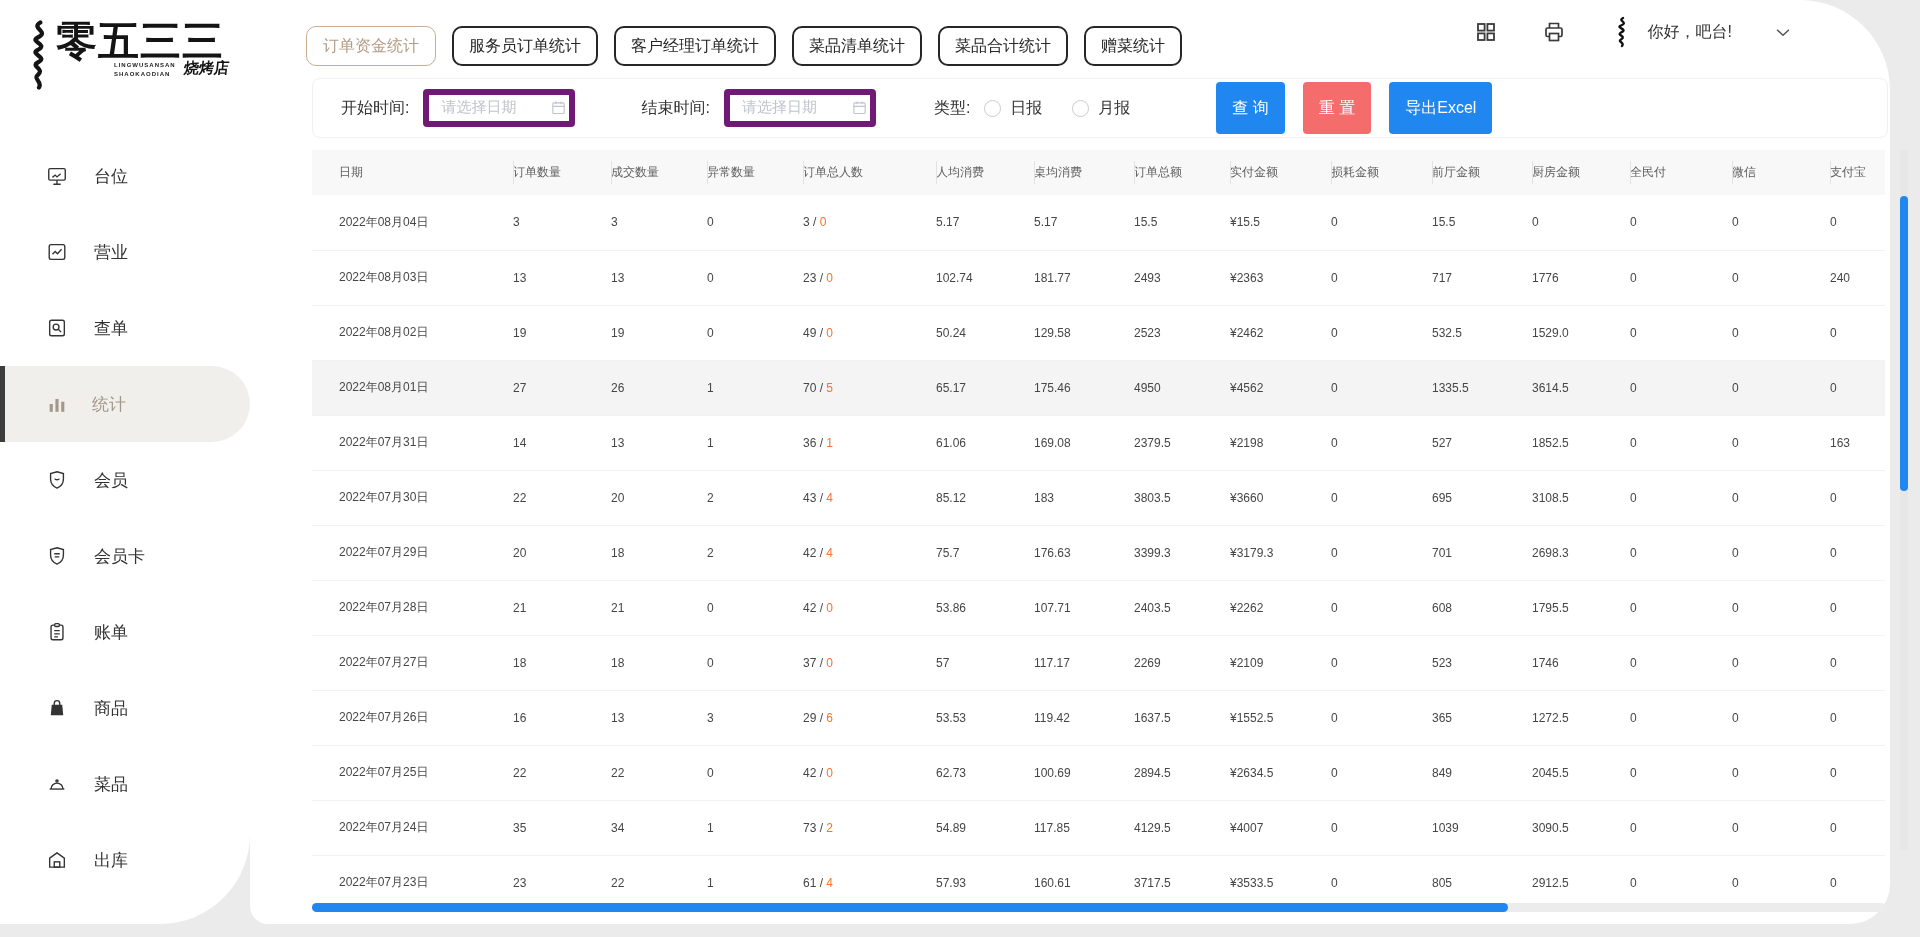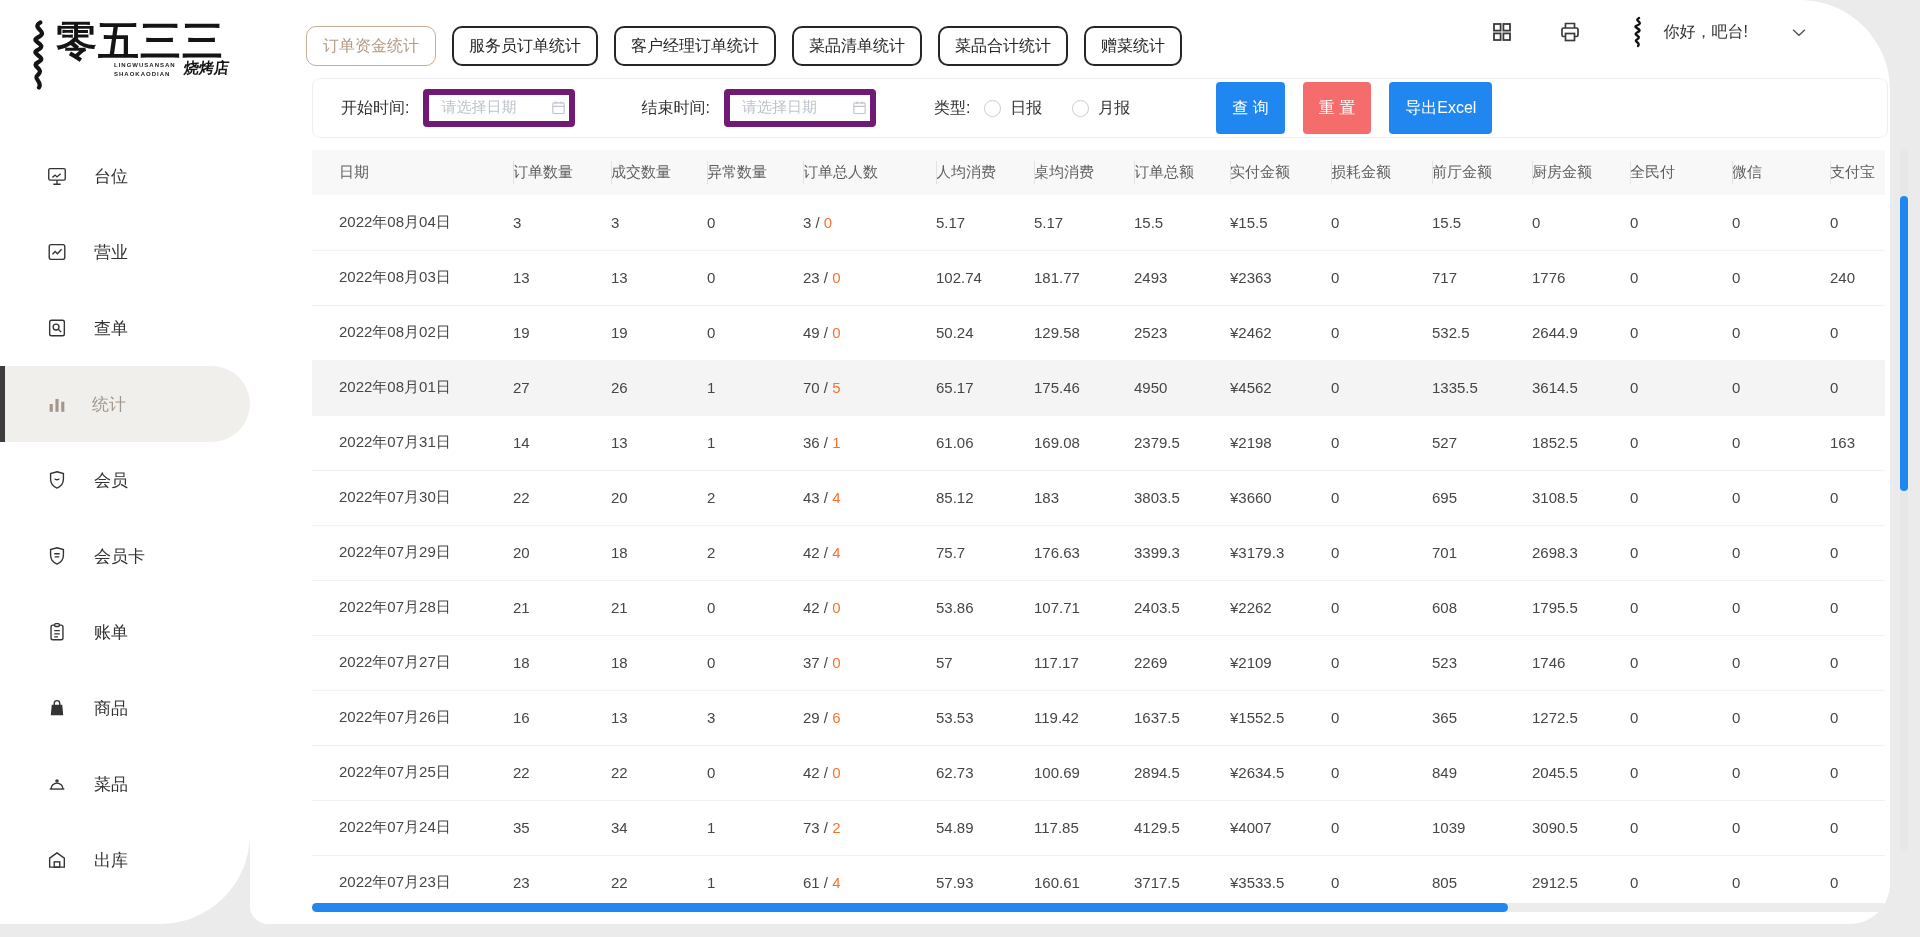--- a/index.html
+++ b/index.html
@@ -18,21 +18,21 @@
   .side-item { position:relative; height:76px; display:flex; align-items:center; padding-left:46px; gap:26px; font-size:17px; color:#333; cursor:pointer; }
   .side-item .si-icon { width:22px; height:22px; display:flex; align-items:center; }
   .side-item .si-icon svg { width:22px; height:22px; }
   .side-item.active { background:#f1efec; border-radius:0 46px 46px 0; color:#a39789;gap:24px; }
   .side-item.active::before { content:''; position:absolute; left:0; top:0; bottom:0; width:5px; background:#3d3d3d; }
 
   
   .main-card { position:absolute; left:250px; top:0; width:1640px; height:924px; background:#fff; border-radius:0 90px 40px 18px; z-index:1; }
 
   
-  .top-right { position:absolute; top:16px; right:80px; display:flex; align-items:center; gap:44px; color:#3a3a3a;text-align:right; }
+  .top-right { position:absolute; top:16px; right:96px; display:flex; align-items:center; gap:44px; color:#3a3a3a;text-align:right; }
   .tr-icon { width:24px; height:24px; cursor:pointer; color:#3a3a3a; }
   .tr-icon svg { width:24px; height:24px; }
   .user-area { display:flex; align-items:center; gap:14px; cursor:pointer; }
   .avatar-mark { width:24px; height:32px; color:#111; }
   .greeting { font-size:16px; color:#333; white-space:nowrap; }
   .chevron { width:22px; height:22px; margin-left:26px; color:#555; }
 
   
   .tabs { position:absolute; left:56px; top:26px; display:flex; gap:16px; }
   .tab { height:40px; padding:0 15px; background:#fff; border:2px solid #262626; border-radius:10px; font-size:16px; color:#262626; cursor:pointer; white-space:nowrap; }
@@ -48,21 +48,21 @@
   .cal-icon svg { width:17px; height:17px; }
   .gap-a { margin-right:66px; } .gap-b { margin-right:58px; }
   .radio-group { display:flex; align-items:center; gap:30px; }
   .radio { display:flex; align-items:center; gap:9px; font-size:16px; color:#333; cursor:pointer; }
   .radio-circle { width:17px; height:17px; border:1px solid #c9ccd4; border-radius:50%; background:#fff; }
   .btns { display:flex; gap:18px; margin-left:86px; }
   .btn { height:52px; padding:0 16px; border:none; border-radius:4px; font-size:16px; color:#fff; cursor:pointer; white-space:nowrap; }
 
   
   .table-wrap { position:absolute; left:62px; top:150px; width:1576px; }
-  table { width:1573px; border-collapse:collapse; table-layout:fixed; font-size:15px; }
+  table { width:1573px; border-collapse:collapse; table-layout:fixed; font-size:12px; }
   thead th { height:45px; background:#f8f8f9; color:#5f5f5f; font-weight:normal; text-align:left; position:relative; }
   thead th:not(:first-child)::before { content:''; position:absolute; left:0; top:11px; bottom:11px; width:1px; background:#e3e3e3; }
   th:first-child, td:first-child { padding-left:27px; }
   tbody td { height:55px; color:#464646; border-bottom:1px solid #f2f2f2; }
   tbody tr.hl { background:#f4f4f5; }
   .orange { color:#f8722c; }
 
   
   .hscroll { position:absolute; left:62px; top:903px; width:1574px; height:9px; background:#ececec; border-radius:5px; }
   .hscroll-thumb { position:absolute; left:0; top:0; width:1196px; height:9px; background:#2086f0; border-radius:5px; cursor:pointer; }
@@ -338,21 +338,21 @@
             <td>19</td>
             <td>19</td>
             <td>0</td>
             <td>49 / <span class="orange">0</span></td>
             <td>50.24</td>
             <td>129.58</td>
             <td>2523</td>
             <td>¥2462</td>
             <td>0</td>
             <td>532.5</td>
-            <td>2644.9</td>
+            <td>1529.0</td>
             <td>0</td>
             <td>0</td>
             <td>0</td>
           </tr>
           <tr class="hl">
             <td>2022年08月01日</td>
             <td>27</td>
             <td>26</td>
             <td>1</td>
             <td>70 / <span class="orange">5</span></td>

